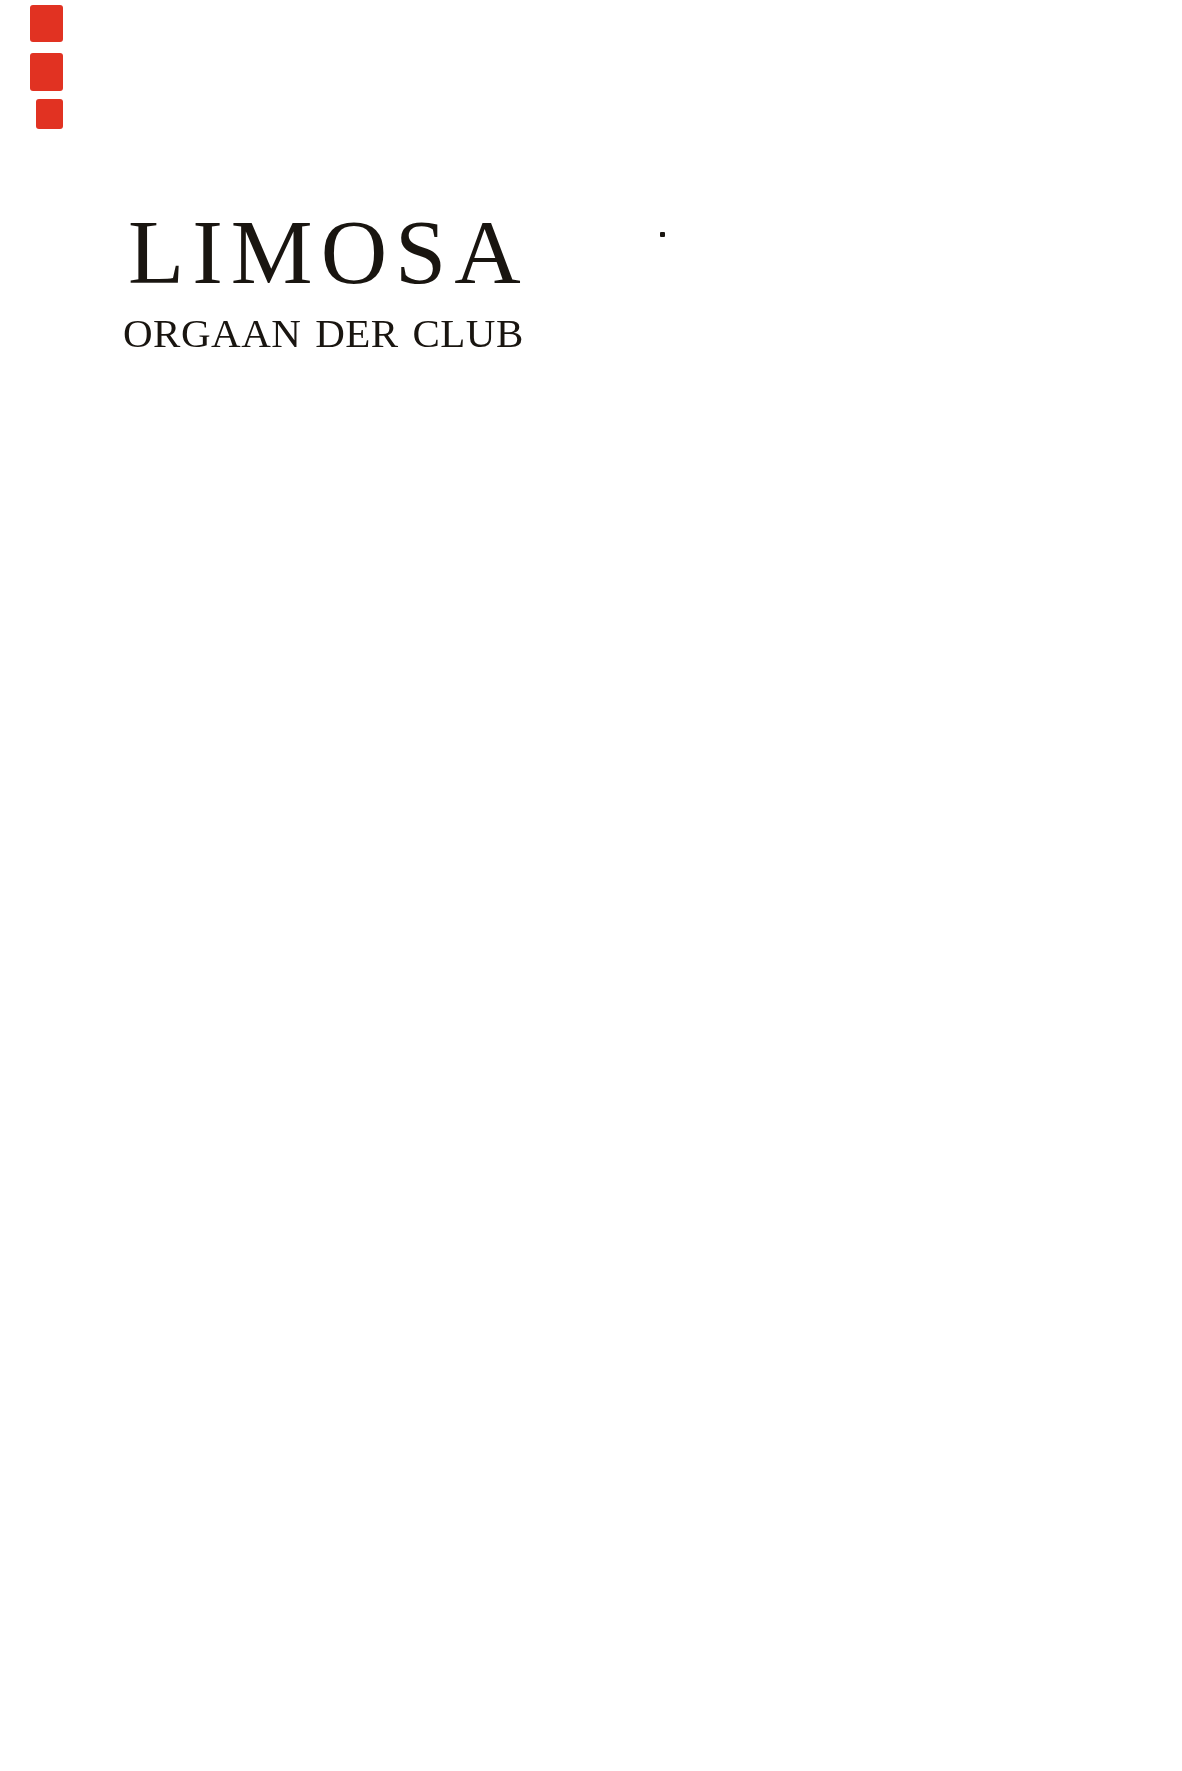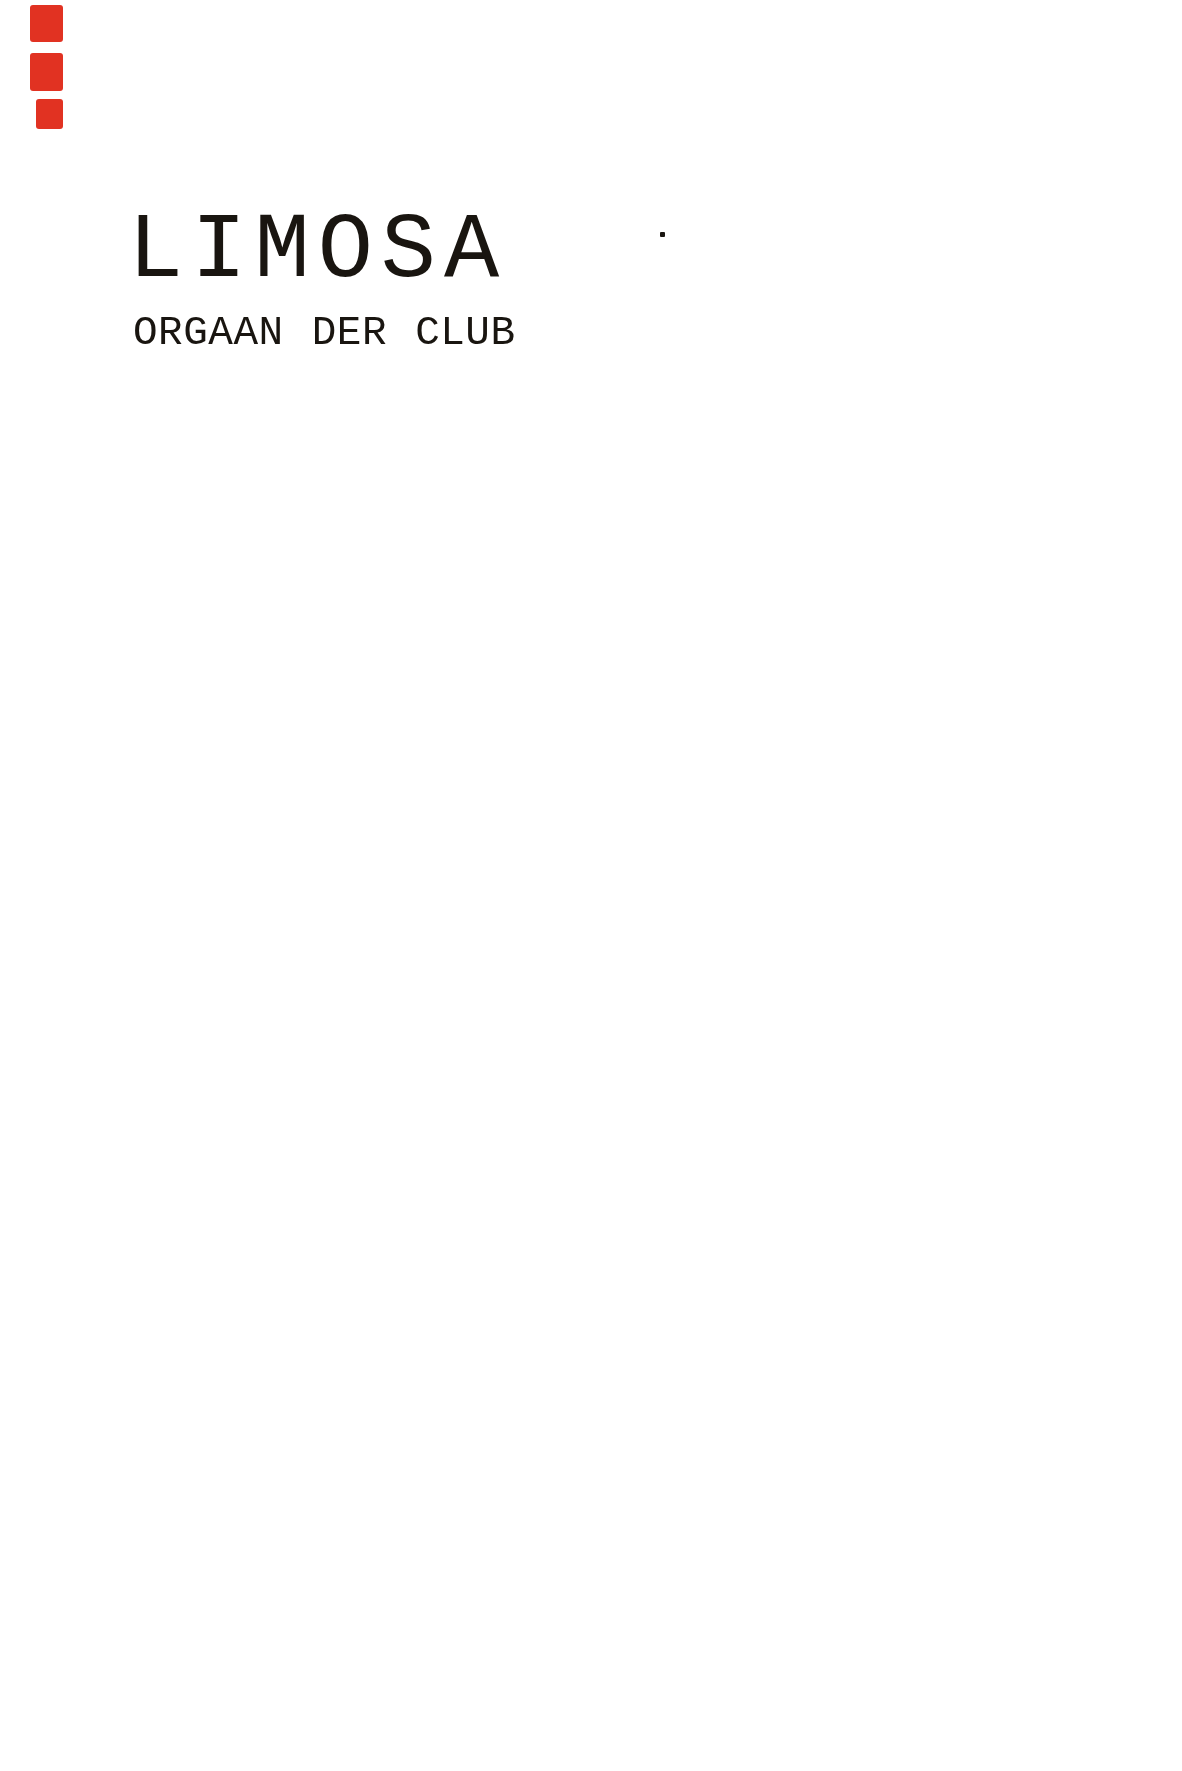--- a/index.html
+++ b/index.html
@@ -6,21 +6,21 @@
     margin: 0;
     padding: 0;
     background: #ffffff;
   }
   .page {
     position: relative;
     width: 1182px;
     height: 1335px;
     overflow: hidden;
     background: #ffffff;
-    font-family: Liberation Mono, monospace;
+    font-family: Liberation Serif, serif;
   }
   
   .masthead-title {
     position: absolute;
     left: 128px;
     top: 206px;
     margin: 0;
     font-size: 92px;
     line-height: 92px;
     font-weight: 400;
@@ -31,21 +31,21 @@
   .subtitle {
     position: absolute;
     margin: 0;
     font-size: 41px;
     line-height: 41px;
     font-weight: 400;
     letter-spacing: 0.5px;
     word-spacing: 3px;
     white-space: nowrap;
   }
-  .subtitle-line1 { left: 133px; top: 313px; }
+  .subtitle-line1 { left: 123px; top: 313px; }
   .subtitle-line2 { left: 136px; top: 355px; }
   
   .ink-speck {
     position: absolute;
     left: 660px;
     top: 232px;
     width: 5px;
     height: 5px;
     border-radius: 1px;
   }

